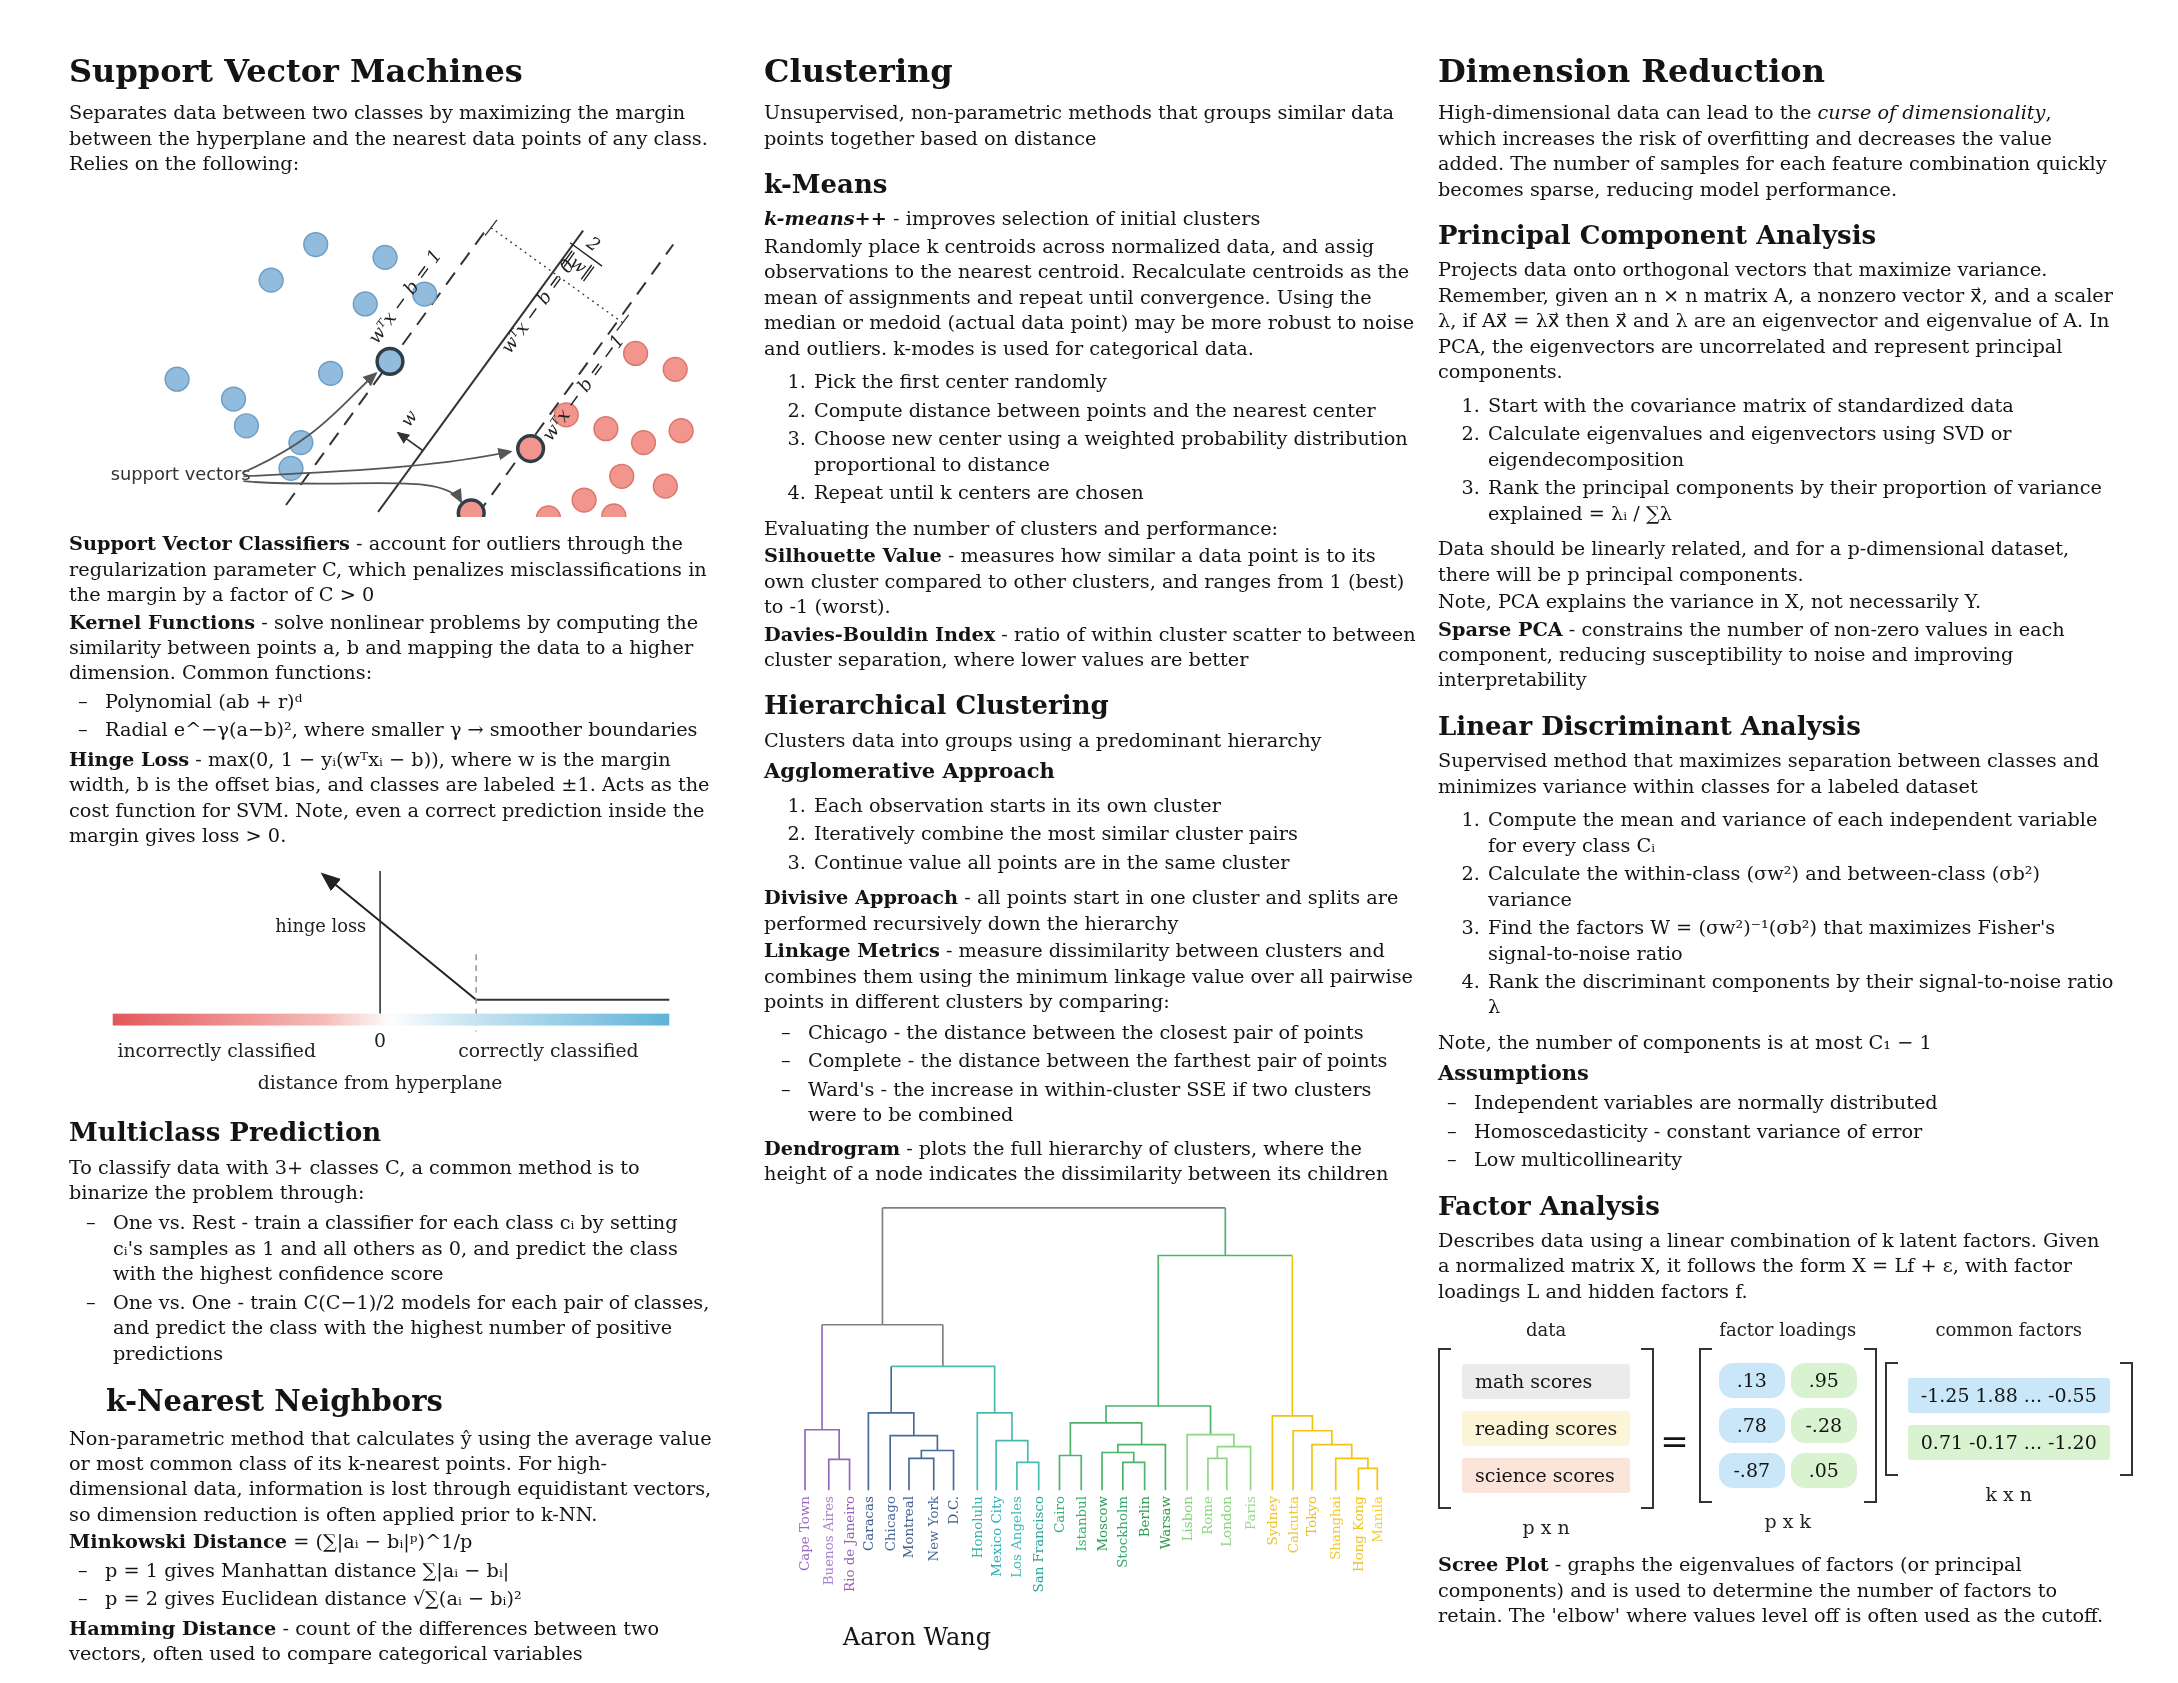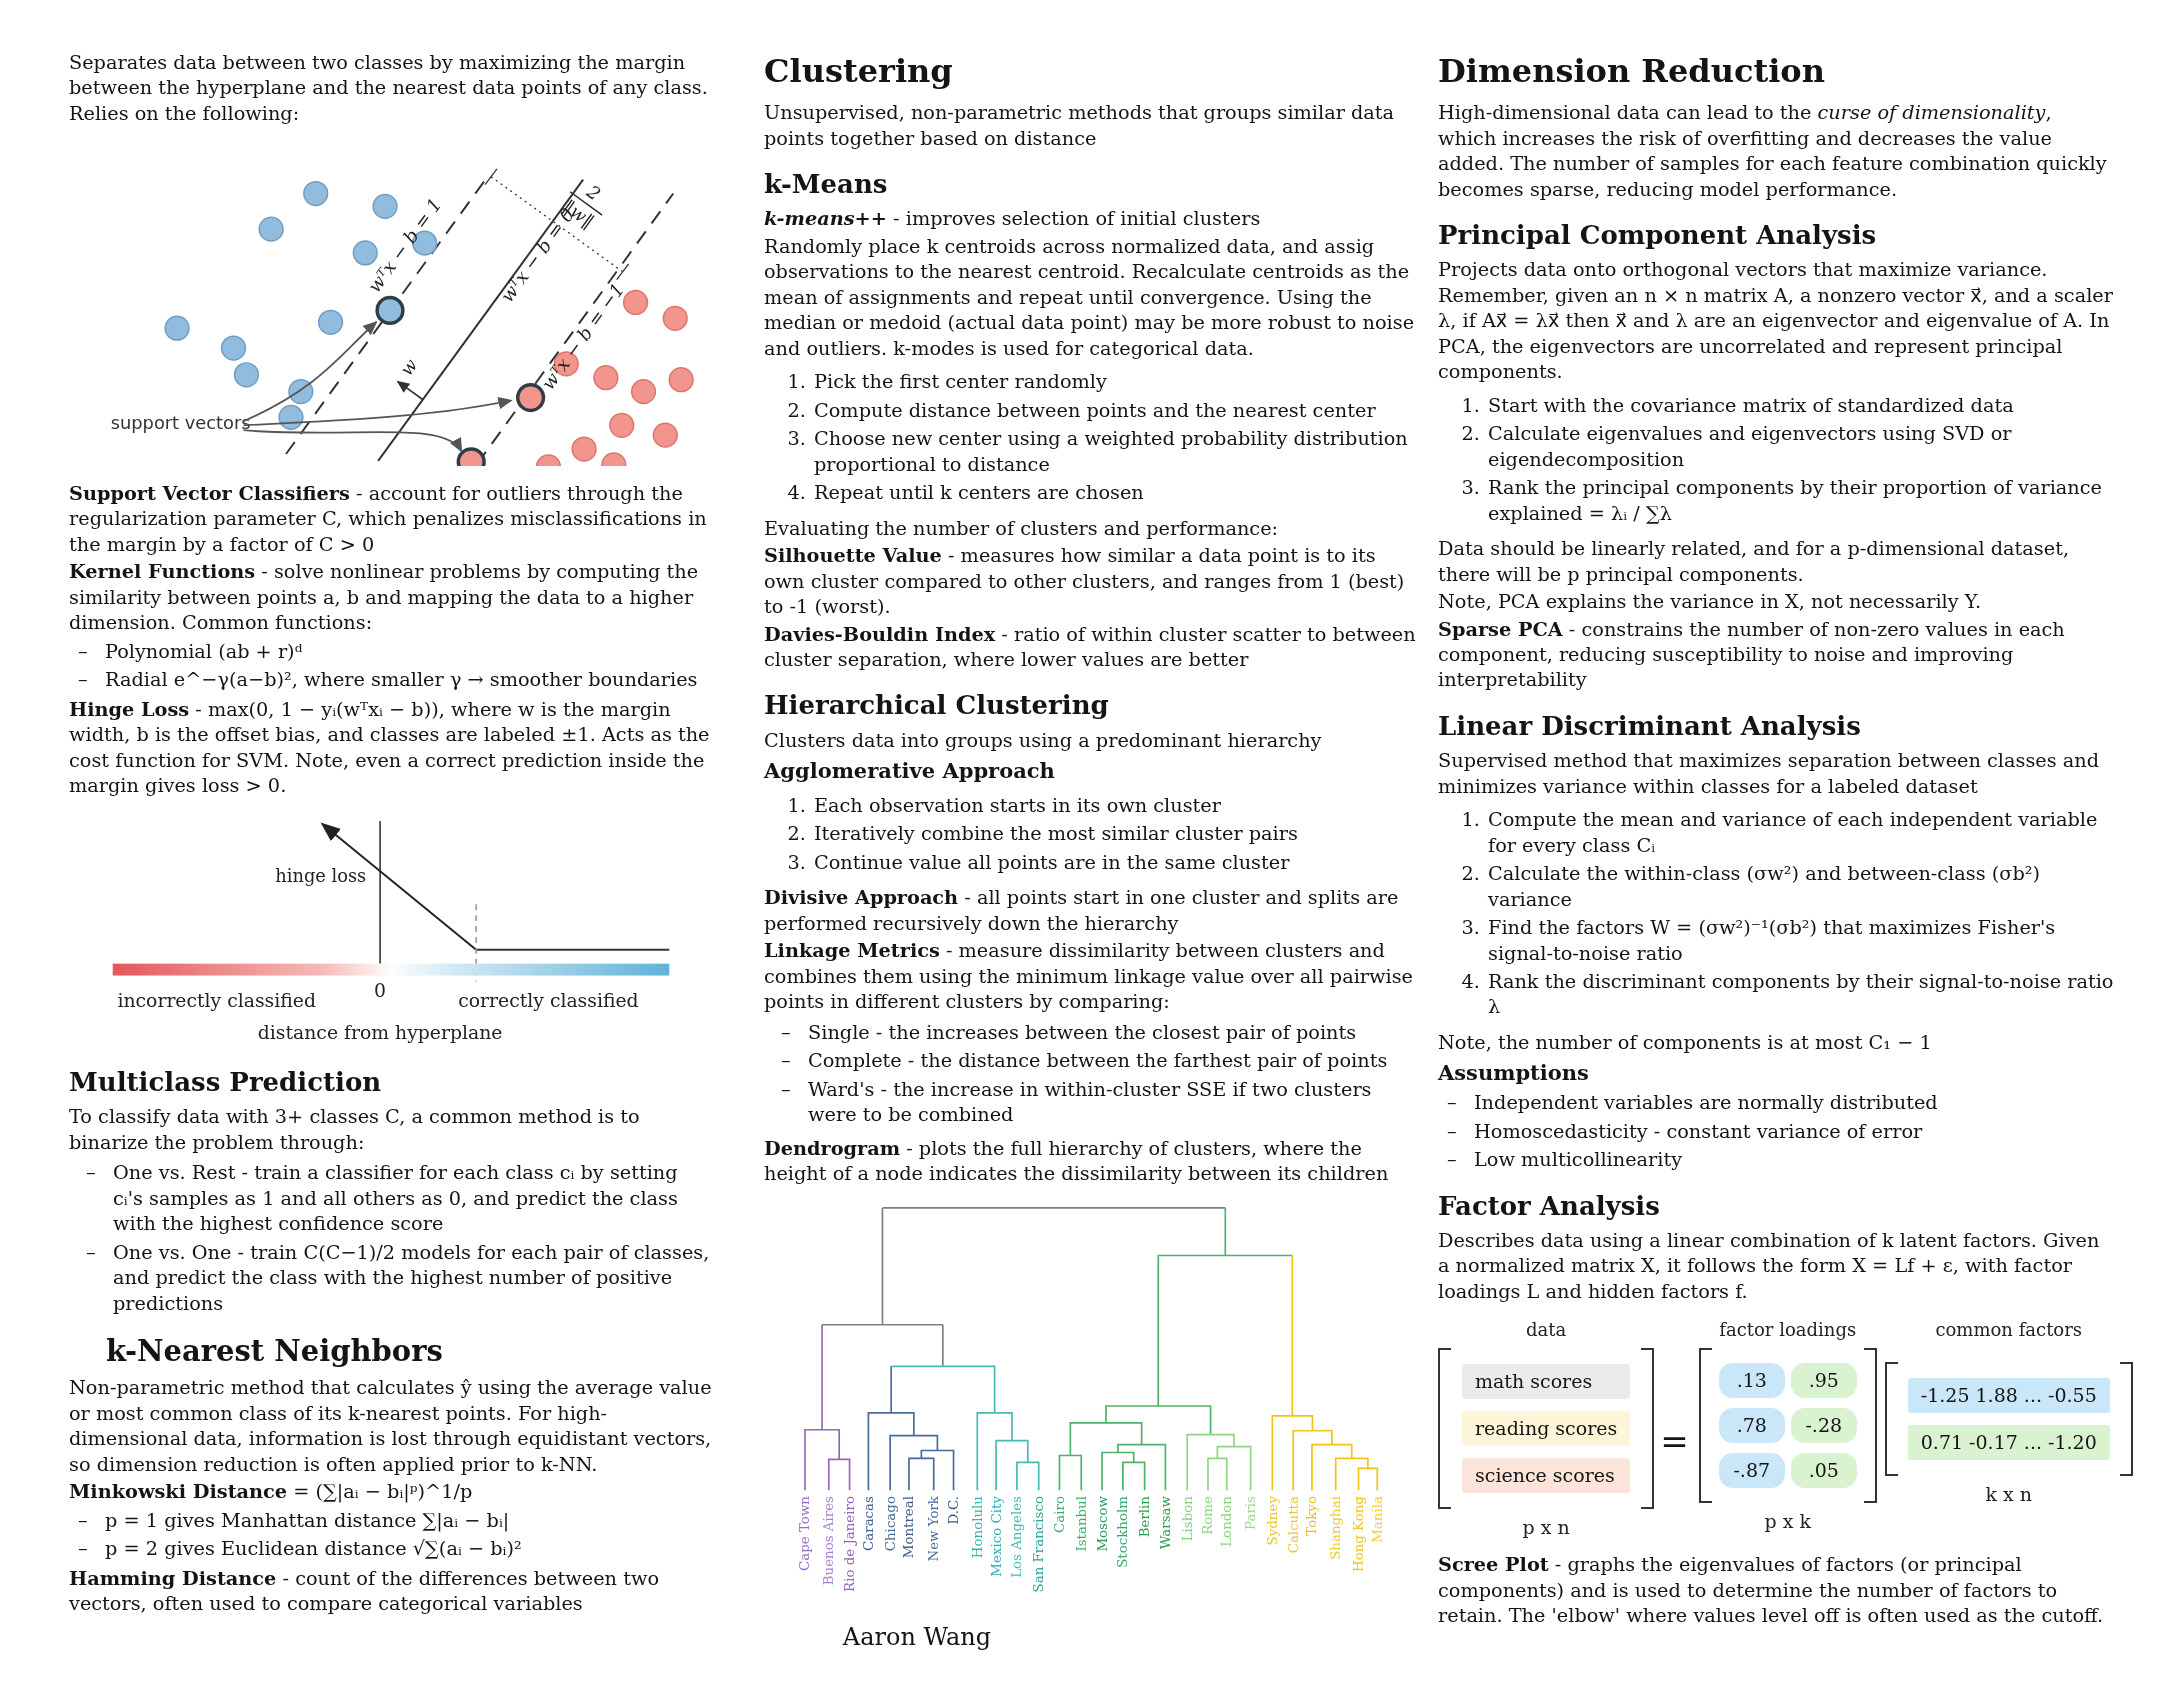--- a/index.html
+++ b/index.html
@@ -41,20 +41,21 @@
   .numcol{display:flex;flex-direction:column;margin:0 3px;}
   .numchip{border-radius:14px;padding:5px 10px;margin:5px 0;font-size:19px;text-align:center;min-width:46px;}
   .fa-eq{font-size:34px;align-self:center;margin:24px 10px 0 6px;}
   .fa-factors{display:flex;flex-direction:column;justify-content:center;padding:10px 5px;}
   #page-footer{position:absolute;left:0;top:1622px;width:1834px;text-align:center;font-size:24px;}
 </style>
 </head>
 <body>
 
 <section class="col" id="col1">
+  <h1>Support Vector Machines</h1>
   <p>Separates data between two classes by maximizing the margin between the hyperplane and the nearest data points of any class. Relies on the following:</p>
 
   <figure style="margin:6px 0 8px 14px;">
     <svg width="614" height="334" viewBox="0 0 620 337" style="font-size:19.5px">
       <defs>
         <marker id="arr" markerWidth="10" markerHeight="10" refX="7" refY="3.5" orient="auto">
           <path d="M0,0 L8,3.5 L0,7 Z" fill="#555"></path>
         </marker>
         <marker id="arrDark" markerWidth="11" markerHeight="11" refX="7" refY="3.5" orient="auto">
           <path d="M0,0 L8,3.5 L0,7 Z" fill="#333"></path>
@@ -198,21 +199,21 @@
   <p>Clusters data into groups using a predominant hierarchy</p>
   <p class="subhead">Agglomerative Approach</p>
   <ol>
     <li>Each observation starts in its own cluster</li>
     <li>Iteratively combine the most similar cluster pairs</li>
     <li>Continue value all points are in the same cluster</li>
   </ol>
   <p><b class="term">Divisive Approach</b><span> - all points start in one cluster and splits are performed recursively down the hierarchy</span></p>
   <p><b class="term">Linkage Metrics</b><span> - measure dissimilarity between clusters and combines them using the minimum linkage value over all pairwise points in different clusters by comparing:</span></p>
   <ul class="dash">
-    <li>Single - the increases between the closest pair of points</li>
+    <li>Chicago - the distance between the closest pair of points</li>
     <li>Complete - the distance between the farthest pair of points</li>
     <li>Ward's - the increase in within-cluster SSE if two clusters were to be combined</li>
   </ul>
   <p><b class="term">Dendrogram</b><span> - plots the full hierarchy of clusters, where the height of a node indicates the dissimilarity between its children</span></p>
 
   <figure style="margin:16px 0 0 26px;">
     <svg width="634" height="400" viewBox="0 0 640 404" style="font-size:19.5px">
       <g fill="none" stroke-width="1.7">
         <g stroke="#7f7f7f">
           <path d="M93.2,5 H439.5"></path>

